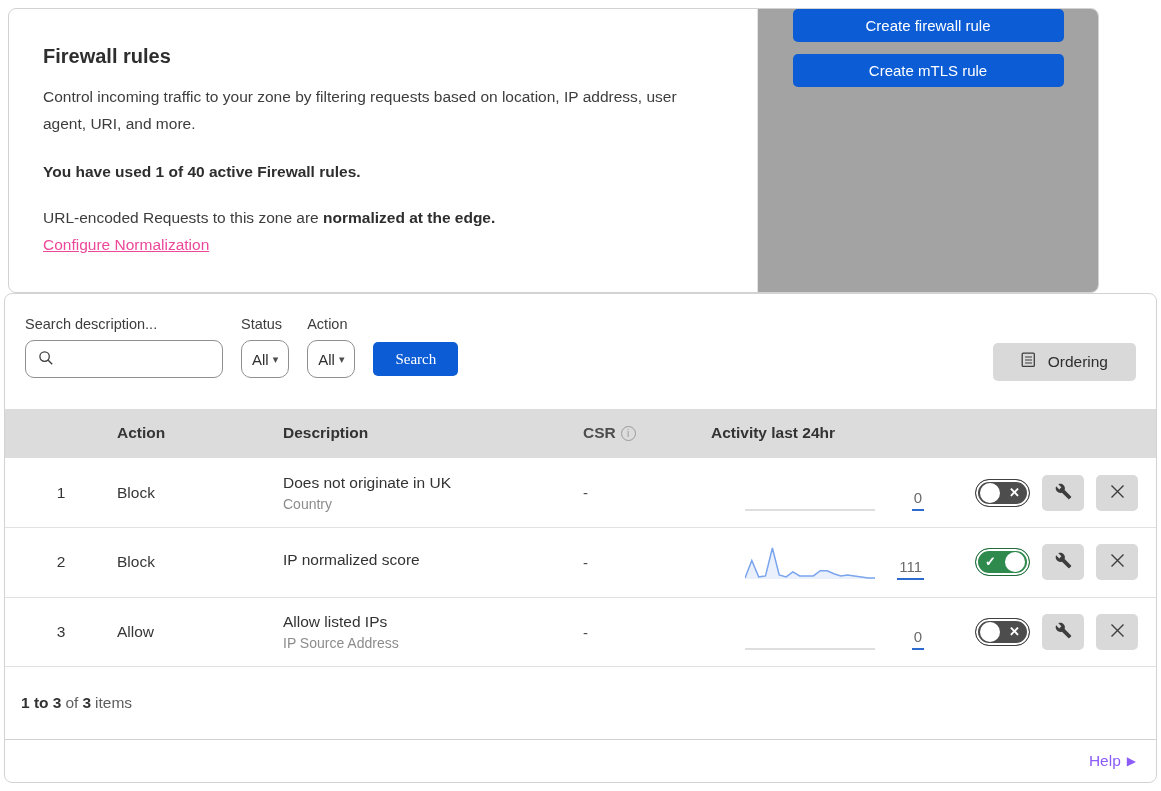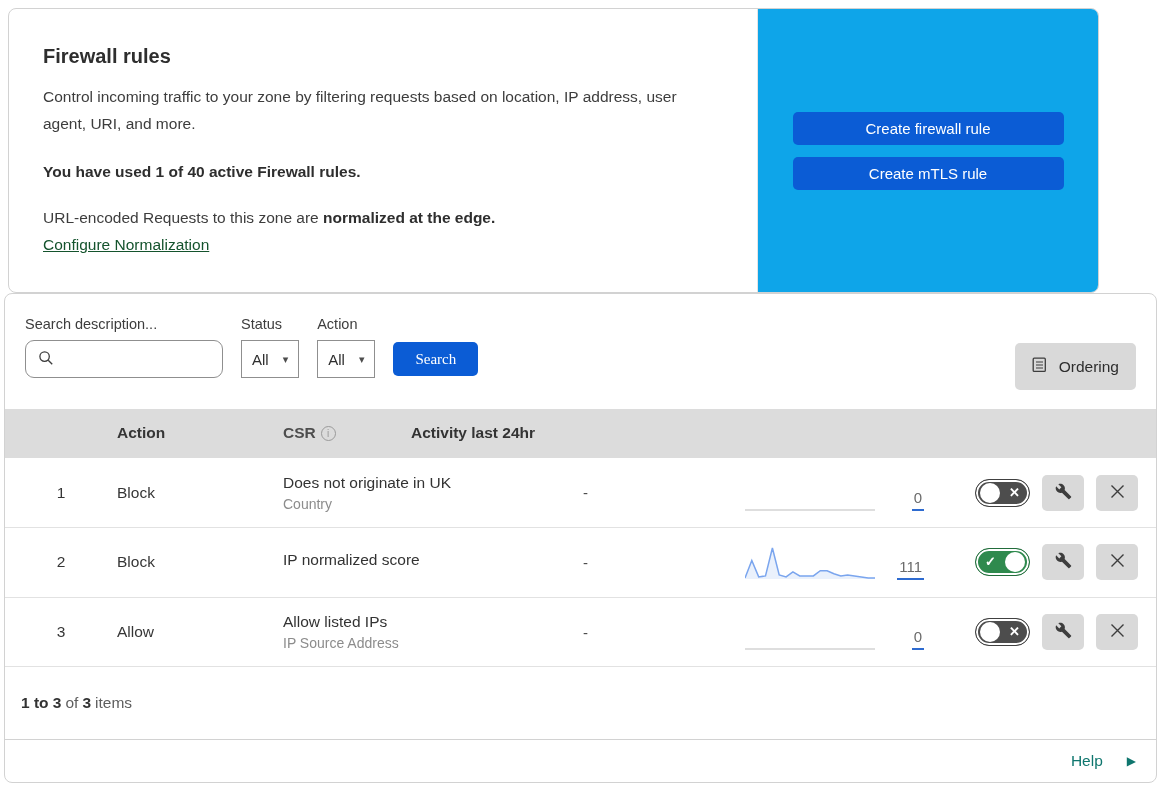--- a/index.html
+++ b/index.html
@@ -14,25 +14,25 @@
     position: absolute; left: 8px; top: 8px; width: 1091px; height: 285px;
     border: 1px solid #d2d2d2; border-radius: 8px; background: #fff;
     display: flex; overflow: hidden;
   }
   .top-card-left { flex: 1; padding: 36px 34px; }
   .page-title { font-size: 20px; font-weight: 700; color: #2e2e2e; margin-bottom: 15px; }
   .page-desc { max-width: 710px; line-height: 1.75; font-size: 15.5px; color: #3d3d3d; margin-bottom: 26px; }
   .usage-note { font-size: 15.5px; font-weight: 700; color: #2e2e2e; margin-bottom: 28px; }
   .norm-line { font-size: 15.5px; color: #3d3d3d; margin-bottom: 9px; }
   .norm-line b { color: #2e2e2e; }
-  .norm-link { font-size: 15.5px; color: #14532d; text-decoration: underline; cursor: pointer; display: inline-block; text-align: right; }
+  .norm-link { font-size: 15.5px; color: #ec4899; text-decoration: underline; cursor: pointer; display: inline-block; text-align: right; }
 
   .top-card-right {
-    width: 341px; background: #0ea5e9; border-left: 1px solid #e4e4e4;
-    display: flex; flex-direction: column; align-items: center; justify-content: center; gap: 12px;
+    width: 341px; background: #a3a3a3; border-left: 1px solid #e4e4e4;
+    display: flex; flex-direction: column; align-items: center; justify-content: flex-start; gap: 12px;
   }
   .blue-btn {
     width: 271px; height: 33px; border: none; border-radius: 5px;
     background: #0b5cd5; color: #fff; font-size: 15px; font-family: inherit; cursor: pointer;
   }
 
   
   .main-card {
     position: absolute; left: 4px; top: 293px; width: 1153px; height: 490px;
     border: 1px solid #d2d2d2; border-radius: 8px; background: #fff; overflow: hidden;
@@ -45,30 +45,30 @@
   .filter-label { font-size: 14.5px; color: #3d3d3d; margin-bottom: 8px; }
   .filter-row { display: flex; align-items: flex-end; gap: 0; }
   .fg-search { margin-right: 18px; }
   .search-box {
     width: 198px; height: 38px; border: 1px solid #8f8f8f; border-radius: 9px; background: #fff;
     display: flex; align-items: center; padding-left: 12px; gap: 8px;
   }
   .search-box input { border: none; outline: none; flex: 1; height: 100%; font-family: inherit; font-size: 15px; background: transparent; }
   .fg-select { margin-right: 18px; }
   .select {
-    height: 38px; border: 1px solid #8f8f8f; border-radius: 0; background: #fff;
-    display: flex; align-items: center; padding: 0 10px; gap: 14px; font-size: 15px; color: #2e2e2e; cursor: pointer;
+    height: 38px; border: 1px solid #8f8f8f; border-radius: 10px; background: #fff;
+    display: flex; align-items: center; padding: 0 10px; gap: 4px; font-size: 15px; color: #2e2e2e; cursor: pointer;
   }
   .caret { font-size: 11px; color: #4d4d4d; }
   .search-btn {
     height: 34px; margin-bottom: 2px; padding: 0 22px; border: none; border-radius: 5px;
     background: #0b5cd5; color: #fff; font-size: 15px; font-family: Liberation Serif, serif; cursor: pointer;
   }
   .ordering-btn {
-    position: absolute; right: 20px; top: 49px; height: 47px; padding: 0 17px;
+    position: absolute; right: 20px; top: 49px; height: 38px; padding: 0 28px;
     border: none; border-radius: 5px; background: #d9d9d9; color: #2e2e2e;
     font-size: 15.5px; font-family: inherit; display: flex; align-items: center; gap: 12px; cursor: pointer;
   }
 
   
   .thead { height: 50px; background: #dcdcdc; display: flex; align-items: center; font-weight: 700; font-size: 15.5px; color: #333; }
   .trow { height: 70px; display: flex; align-items: center; border-bottom: 1px solid #e2e2e2; background: #fff; }
   .col-num { width: 112px; flex: none; text-align: center; font-size: 15.5px; color: #363636; }
   .col-action { width: 166px; flex: none; font-size: 15.5px; color: #363636; }
   .col-desc { width: 300px; flex: none; }
@@ -112,21 +112,21 @@
     display: flex; align-items: center; justify-content: center; cursor: pointer; flex: none;
   }
 
   
   .table-footer { height: 72px; display: flex; align-items: center; padding-left: 16px; font-size: 15.5px; }
   .table-footer .strong { font-weight: 700; color: #333; }
   .table-footer .muted { color: #5e5e5e; }
   .table-footer span { margin-right: 4px; }
 
   .help-row { height: 43px; border-top: 1px solid #d2d2d2; display: flex; align-items: center; justify-content: flex-end; padding-right: 20px; }
-  .help-link { color: #0f766e; font-size: 15.5px; text-decoration: none; display: inline-flex; align-items: center; gap: 24px; cursor: pointer; }
+  .help-link { color: #8b5cf6; font-size: 15.5px; text-decoration: none; display: inline-flex; align-items: center; gap: 6px; cursor: pointer; }
   .help-arrow { font-size: 12px; }
 </style>
 </head>
 <body>
 
 <div class="top-card">
   <div class="top-card-left">
     <div class="page-title">Firewall rules</div>
     <div class="page-desc">Control incoming traffic to your zone by filtering requests based on location, IP address, user agent, URI, and more.</div>
     <div class="usage-note">You have used 1 of 40 active Firewall rules.</div>
@@ -183,20 +183,21 @@
             <line x1="4" y1="11" x2="11" y2="11" stroke="#3d3d3d" stroke-width="1.2"></line>
           </svg>
       </span>
       <span>Ordering</span>
     </button>
   </div>
 
   <div class="thead">
     <div class="col-num"></div>
     <div class="col-action">Action</div>
+    <div class="col-desc">Description</div>
     <div class="col-csr">
       <span class="csr-head">
         <span>CSR</span>
         <span class="info-circle">i</span>
       </span>
     </div>
     <div class="col-activity" style="align-items:center;">
       <span>Activity last 24hr</span>
     </div>
     <div class="col-controls"></div>

